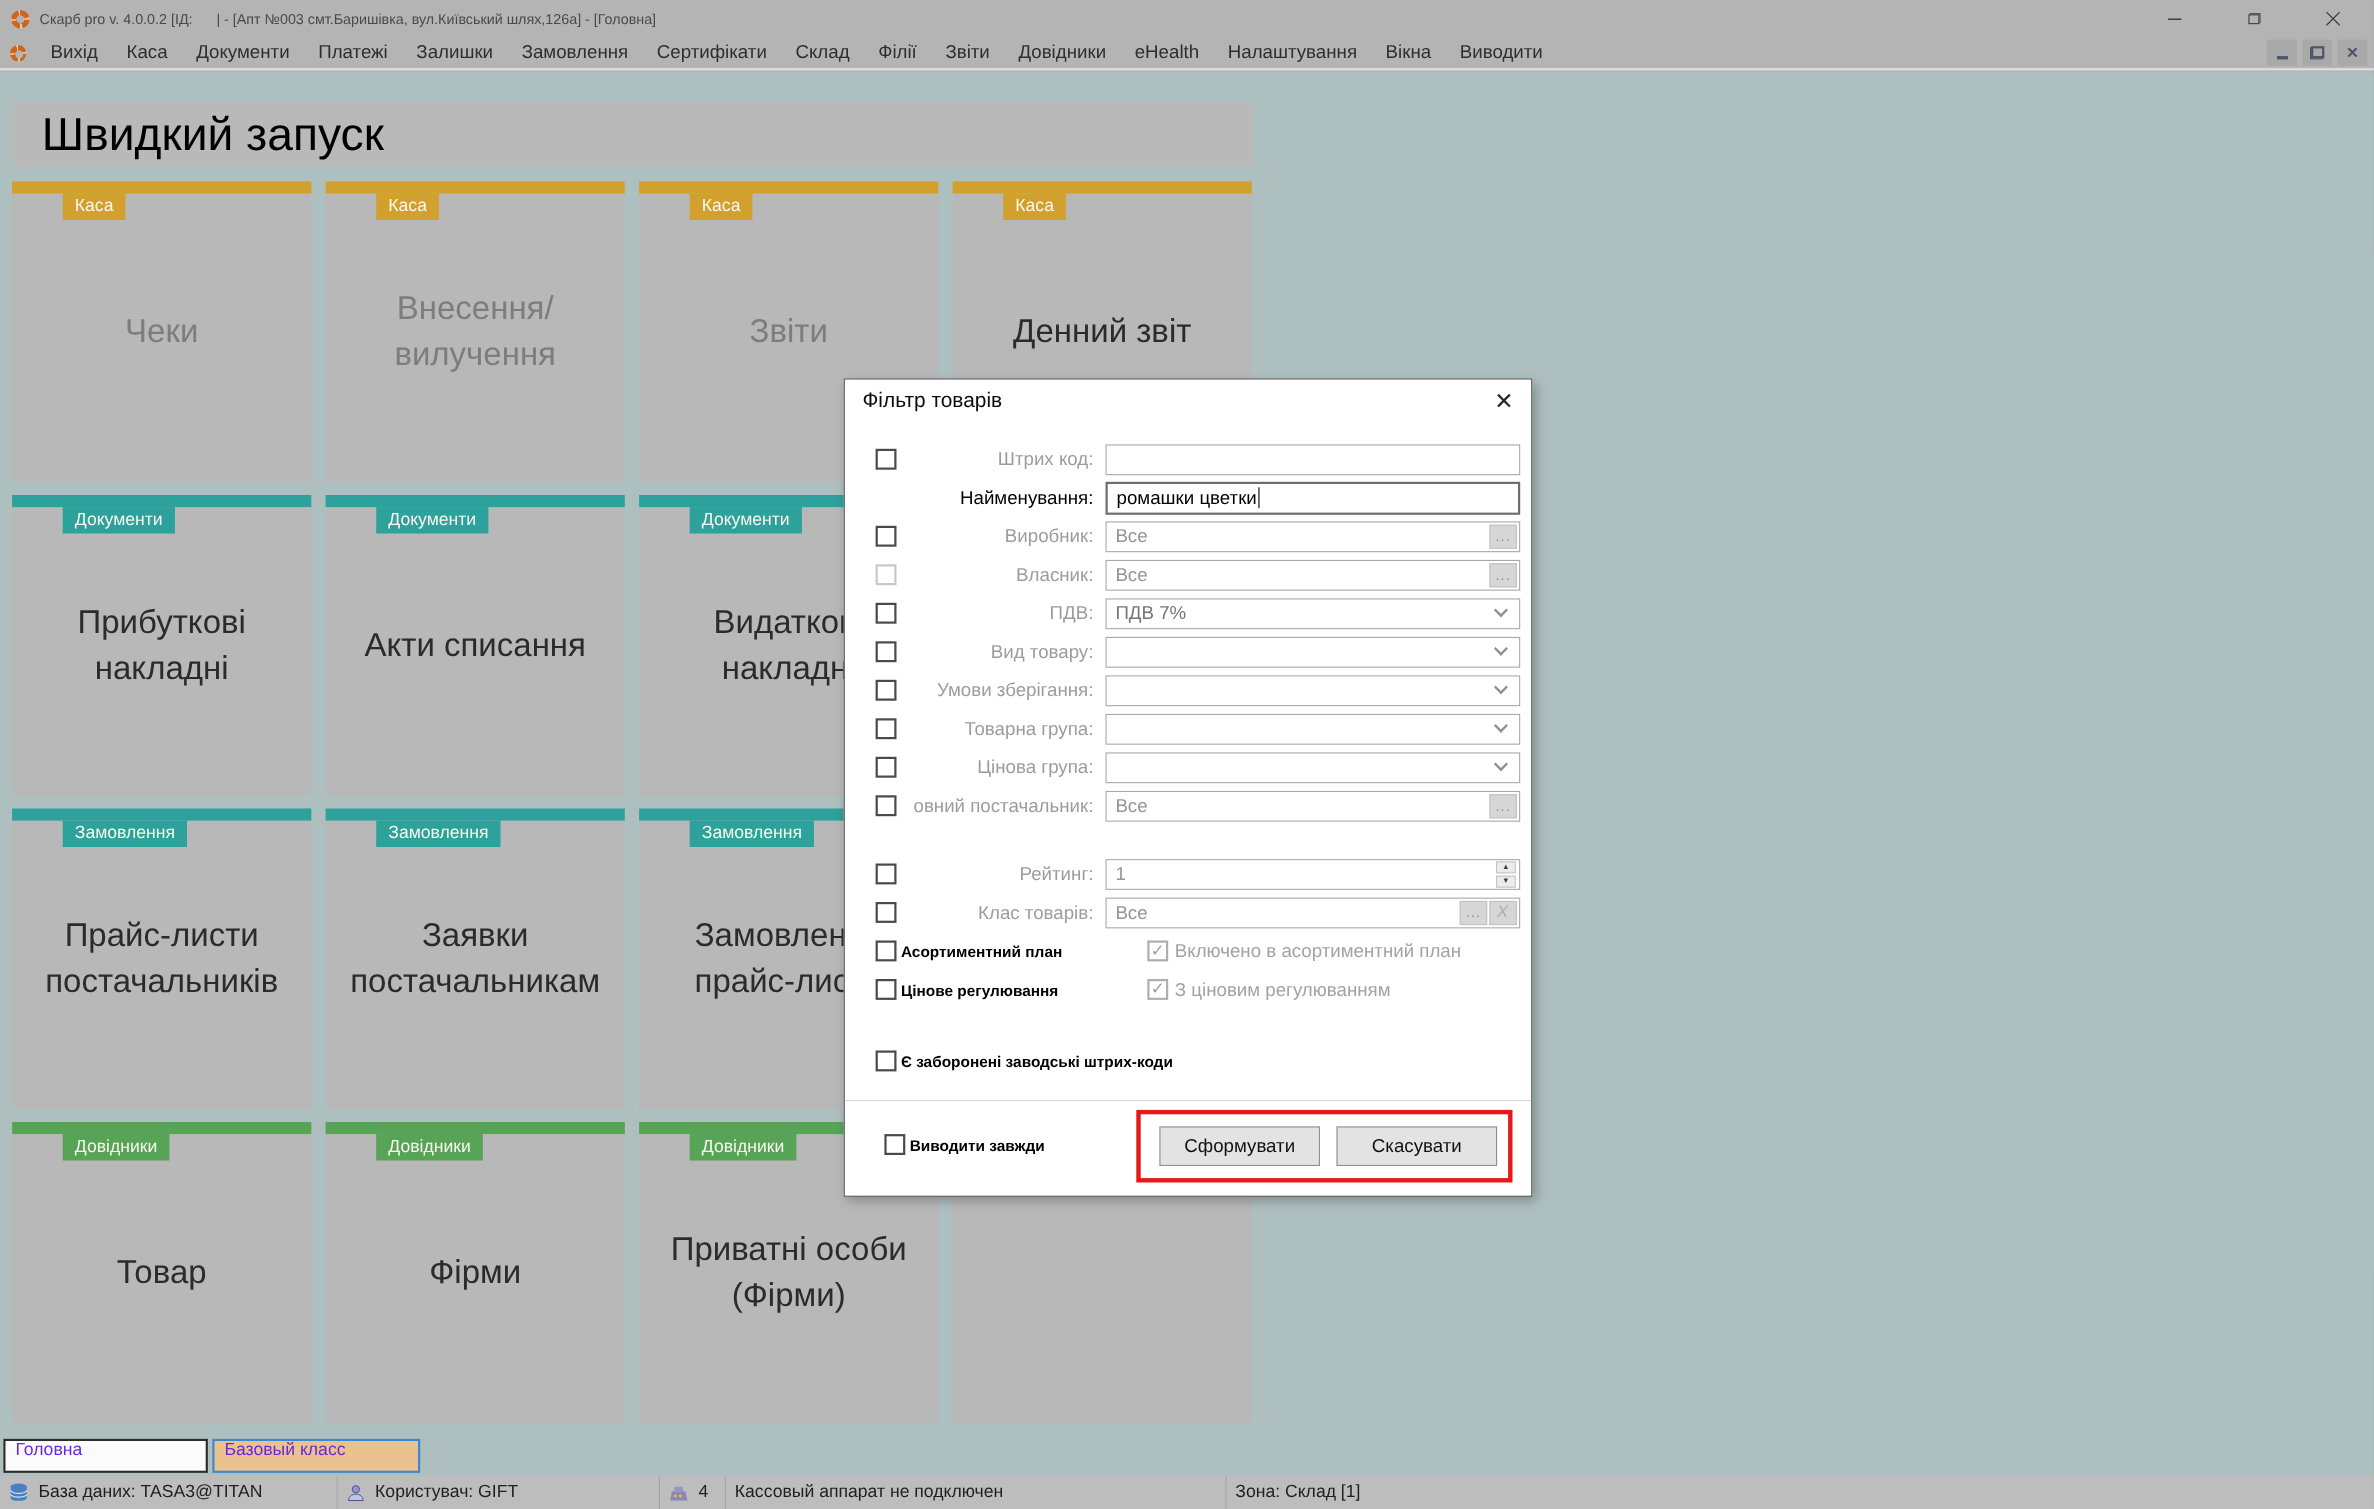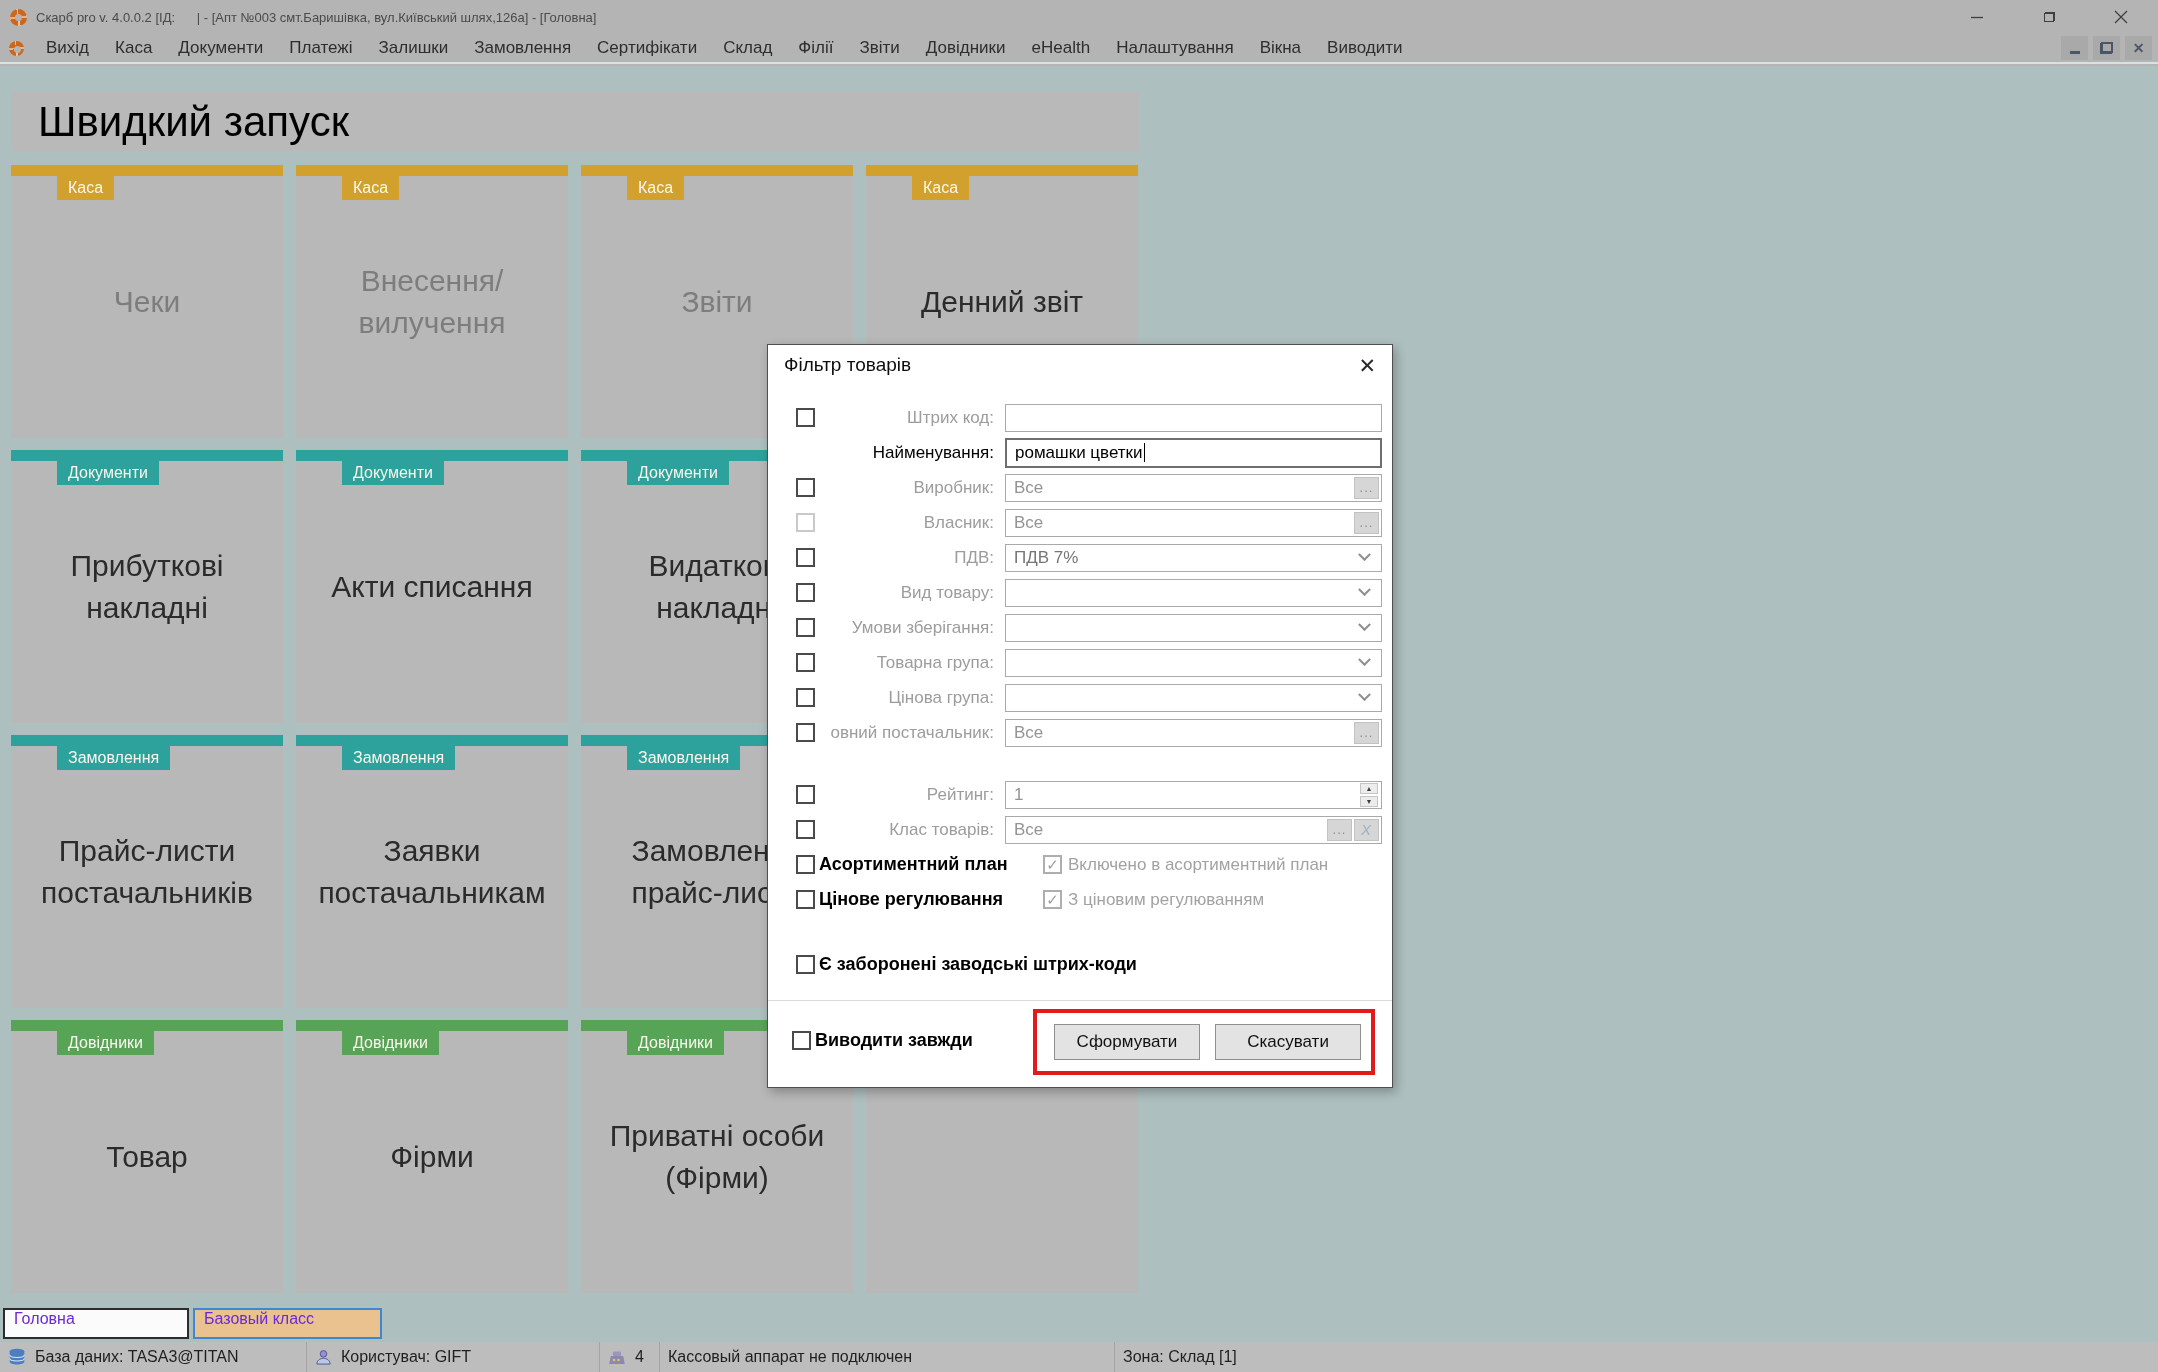--- a/index.html
+++ b/index.html
@@ -60,25 +60,25 @@
   .dval.dark { color:#000; }
   .dval.combo_value { color:#767676; }
   .caret { width:1px; height:19px; background:#000; margin-left:1px; }
   .spacer { flex:1; }
   .mini-btn { width:25px; height:22px; background:#d6d6d6; border:1px solid #c2c2c2; color:#8f8f8f; display:flex; align-items:center; justify-content:center; font-size:13px; letter-spacing:1px; margin-left:2px; cursor:pointer; flex:0 0 auto; }
   .mini-btn.disabled { color:#9fb0c8; font-style:italic; font-size:15px; cursor:default; }
   .chev { width:9px; height:9px; border-right:2px solid #8f8f8f; border-bottom:2px solid #8f8f8f; transform:rotate(45deg) translate(-2px,-2px); margin-left:auto; margin-right:10px; flex:0 0 auto; }
   .spincol { margin-left:auto; display:flex; flex-direction:column; gap:2px; margin-right:1px; flex:0 0 auto; }
   .spin-btn { width:18px; height:11px; background:#ececec; border:1px solid #c5c5c5; font-size:7px; color:#3f3f3f; display:flex; align-items:center; justify-content:center; cursor:pointer; }
   .pair-left { display:flex; align-items:center; flex:0 0 247px; }
-  .blabel { margin-left:4px; font-size:18px; font-weight:600; color:#000; white-space:nowrap; }
+  .blabel { margin-left:4px; font-size:14px; font-weight:600; color:#000; white-space:nowrap; }
   .pair-right { display:flex; align-items:center; }
   .mlabel { margin-left:6px; font-size:17px; color:#a2a2a2; white-space:nowrap; }
   .dlg-sep { margin-top:22px; border-top:1px solid #dadada; }
-  .dlg-footer { position:relative; height:79px; display:flex; align-items:center; padding-left:24px; }
+  .dlg-footer { position:relative; height:79px; display:flex; align-items:center; padding-left:36px; }
   .red-annotation { position:absolute; left:265px; top:8px; width:342px; height:66px; border:4px solid #e31a1c; pointer-events:none; }
   .footer-btns { position:absolute; left:286px; top:23px; display:flex; gap:15px; }
   .btn { width:146px; height:36px; background:#e3e3e3; border:1px solid #8f8f8f; display:flex; align-items:center; justify-content:center; font-size:17px; color:#111; cursor:pointer; font-family:"Liberation Sans", sans-serif; }
 
   
   .tabs { position:absolute; left:3px; top:1308px; display:flex; gap:4px; }
   .tab { width:186px; height:31px; display:flex; align-items:flex-start; padding-left:9px; font-size:16px; color:#6d28d9; cursor:pointer; }
   .tab.inactive { background:#fbfbfb; border:2px solid #2c2c2c; }
   .tab.active { background:#eac28f; border:2px solid #3f87d2; width:189px; }
 

